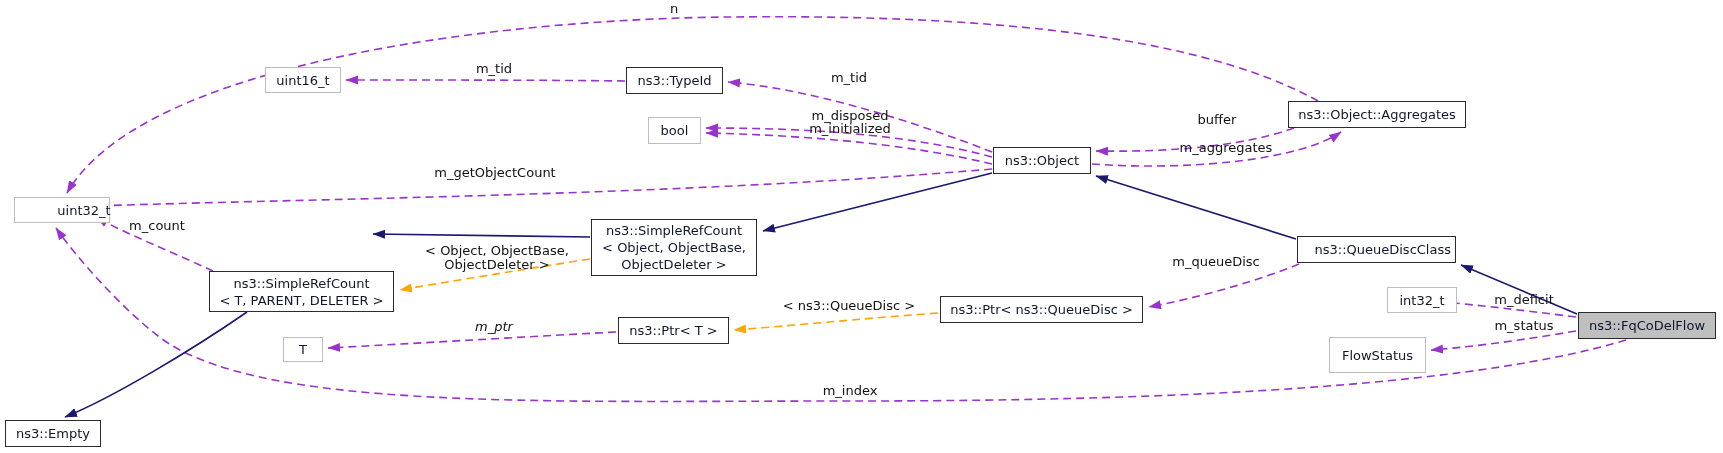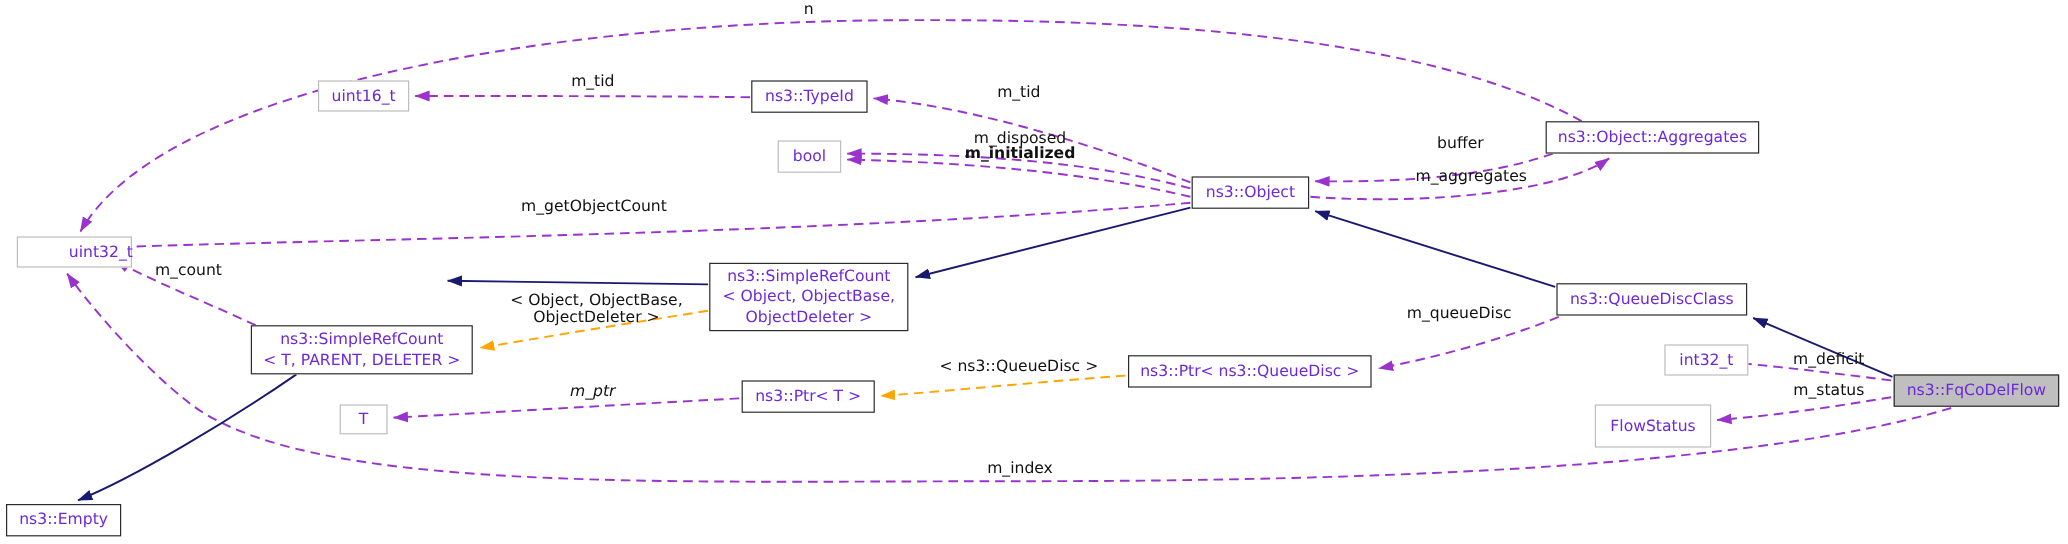--- a/index.html
+++ b/index.html
@@ -1,21 +1,21 @@
 <!DOCTYPE html>
 <html><head>
 <meta charset="utf-8">
 <style>
   html,body{margin:0;padding:0;background:#ffffff;}
   #canvas{position:relative;width:1723px;height:453px;background:#ffffff;overflow:hidden;
           font-family:"DejaVu Sans",sans-serif;}
   #edges{position:absolute;left:0;top:0;}
   .node{position:absolute;background:#ffffff;border:1px solid #2b2b2b;box-sizing:border-box;
         display:flex;flex-direction:column;align-items:center;justify-content:center;
-        font-size:13px;line-height:17px;color:#6d28d9;text-align:center;white-space:nowrap;
+        font-size:13px;line-height:17px;color:#0f172a;text-align:center;white-space:nowrap;
         padding:0 4px;}
   .node.plain{border:1px solid #bdbdbd;}
   .node.dark{border:1.5px solid #2b2b2b;}
   .node.current{background:#bfbfbf;border:1.5px solid #2b2b2b;}
   .elabel{position:absolute;font-size:13px;line-height:14px;color:#111;white-space:nowrap;
           transform:translateX(-50%);}
 </style>
 </head>
 <body>
 
@@ -94,21 +94,21 @@
     <span>ns3::SimpleRefCount</span>
     <span>&lt; Object, ObjectBase,</span>
     <span>ObjectDeleter &gt;</span>
   </div>
 
   <div class="node dark" style="left:209px;top:271px;width:185px;height:41px;">
     <span>ns3::SimpleRefCount</span>
     <span>&lt; T, PARENT, DELETER &gt;</span>
   </div>
 
-  <div class="node dark" style="left:1297px;top:236px;width:159px;height:27px;">
+  <div class="node dark" style="left:1297px;top:236px;width:159px;height:27px;align-items:flex-end;">
     <span>ns3::QueueDiscClass</span>
   </div>
 
   <div class="node plain" style="left:1387px;top:287px;width:70px;height:26px;">
     <span>int32_t</span>
   </div>
 
   <div class="node dark" style="left:940px;top:296px;width:203px;height:27px;">
     <span>ns3::Ptr&lt; ns3::QueueDisc &gt;</span>
   </div>
@@ -130,21 +130,21 @@
   </div>
 
   <div class="node dark" style="left:5px;top:420px;width:96px;height:27px;">
     <span>ns3::Empty</span>
   </div>
 
   <div class="elabel" style="left:674px;top:2px;">n</div>
   <div class="elabel" style="left:494px;top:62px;">m_tid</div>
   <div class="elabel" style="left:849px;top:71px;">m_tid</div>
   <div class="elabel" style="left:850px;top:109px;">m_disposed</div>
-  <div class="elabel" style="left:850px;top:122px;font-weight:bold;">m_initialized</div>
+  <div class="elabel" style="left:850px;top:122px;">m_initialized</div>
   <div class="elabel" style="left:1217px;top:113px;">buffer</div>
   <div class="elabel" style="left:1218px;top:141px;padding-left:16px;">m_aggregates</div>
   <div class="elabel" style="left:495px;top:166px;">m_getObjectCount</div>
   <div class="elabel" style="left:157px;top:219px;">m_count</div>
   <div class="elabel" style="left:497px;top:244px;">&lt; Object, ObjectBase,</div>
   <div class="elabel" style="left:497px;top:258px;">ObjectDeleter &gt;</div>
   <div class="elabel" style="left:1216px;top:255px;">m_queueDisc</div>
   <div class="elabel" style="left:849px;top:299px;">&lt; ns3::QueueDisc &gt;</div>
   <div class="elabel" style="left:1524px;top:293px;">m_deficit</div>
   <div class="elabel" style="left:1524px;top:319px;">m_status</div>

